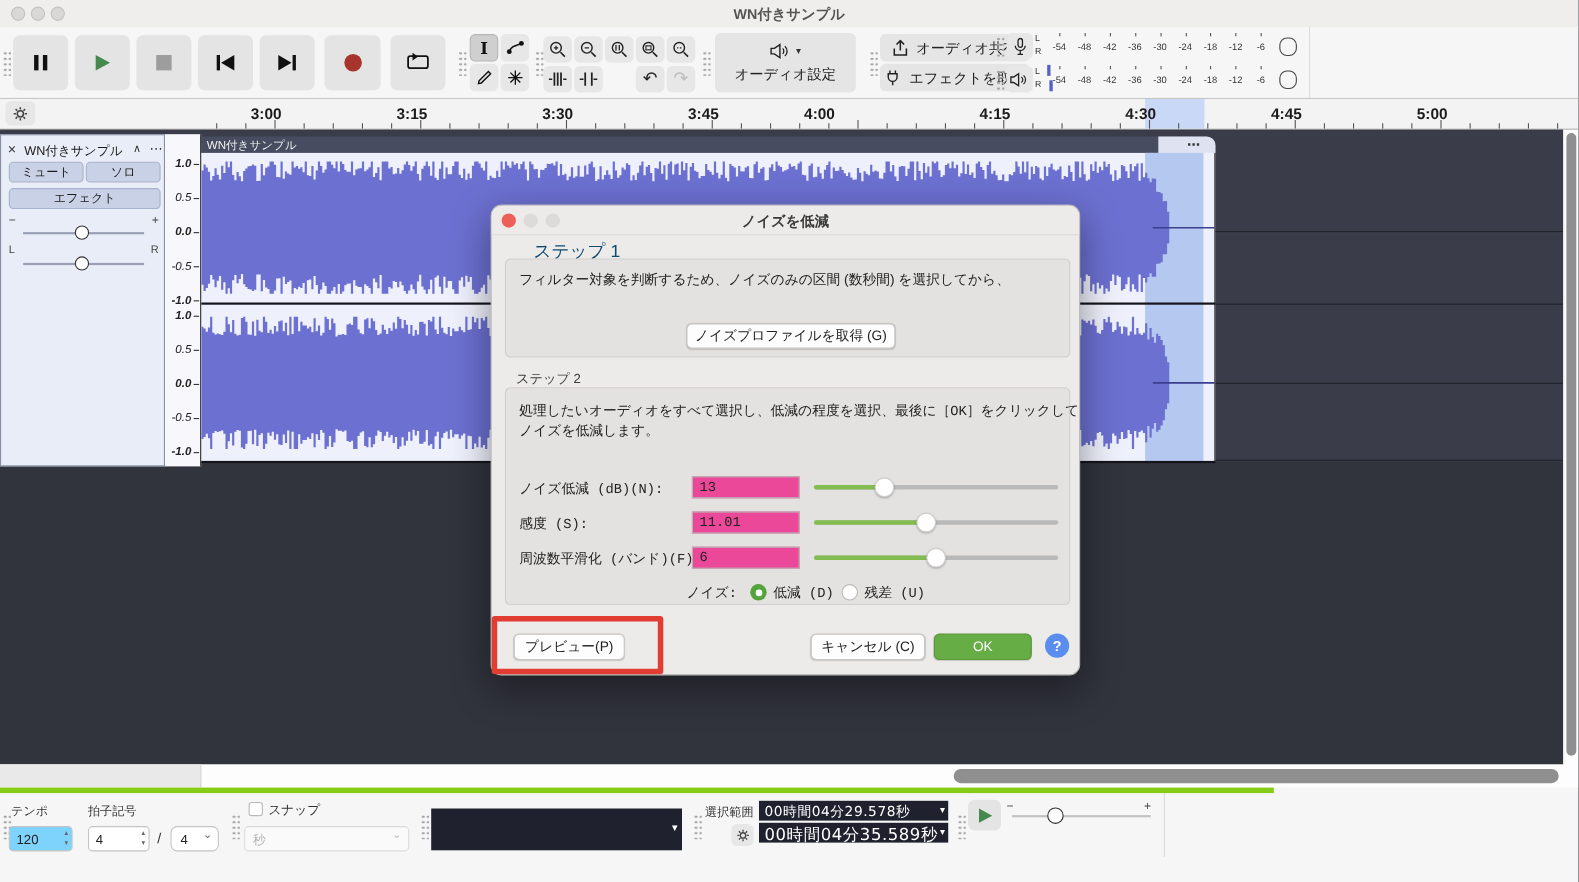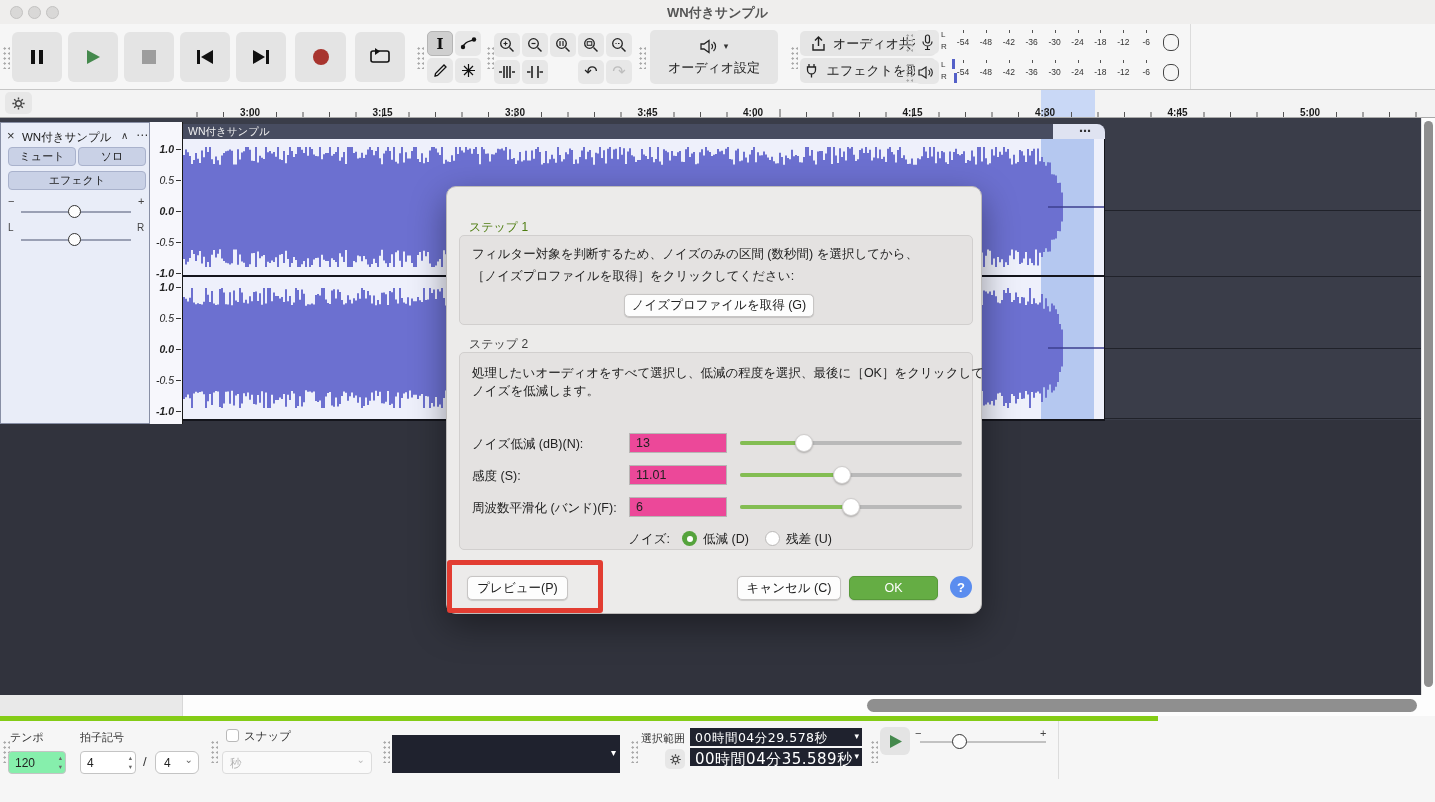--- a/index.html
+++ b/index.html
@@ -18,22 +18,22 @@
   .dlg-box{background:#e4e2e1;border:1px solid #d1cfce;border-radius:5px;}
   .dlg-btn{background:#fdfdfd;border:1px solid #c7c5c4;border-radius:5px;font-size:12.5px;
            display:flex;align-items:center;justify-content:center;box-shadow:0 .5px 1px rgba(0,0,0,.15);}
   .dinput{background:#ec4899;border:1px solid #b7b5b4;font-size:12.5px;display:flex;align-items:center;padding-left:6px;box-sizing:border-box;}
   .dslider{height:4px;border-radius:2px;background:#b9b9b9;}
   .dfill{height:4px;border-radius:2px;background:#83bd52;position:absolute;left:0;top:0;}
   .dhandle{position:absolute;top:50%;margin-top:-9px;width:18px;height:18px;border-radius:50%;
            background:#fff;border:1px solid #cfcdcc;box-shadow:0 1px 2px rgba(0,0,0,.25);box-sizing:border-box;}
   .meter-num{position:absolute;font-size:8.5px;color:#333;transform:translateX(-50%);}
   .meter-tick{position:absolute;width:1px;height:3px;background:#555;}
-  .tl-label{position:absolute;top:5px;width:44px;margin-left:-22px;text-align:center;
-            font-size:10px;font-weight:bold;color:#1a1a1a;margin-top:12px;}
+  .tl-label{position:absolute;top:5px;width:44px;margin-left:-22px;text-align:left;
+            font-size:14px;font-weight:bold;color:#1a1a1a;}
   .vr-num{position:absolute;width:24px;text-align:right;font-size:10.5px;color:#222;margin-top:-6px;font-style:italic;}
   .vr-tick{position:absolute;height:1px;background:#333;}
   .darkline{position:absolute;background:#20222a;}
   .ndisp{background:#1f222e;color:#fff;display:flex;align-items:center;}
   svg{display:block;}
 </style>
 </head>
 <body>
 
 <div id="app">
@@ -451,30 +451,35 @@
   <div class="abs" style="left:1421px;top:118px;width:14px;height:577px;background:#fdfdfd;border-left:1px solid #e2e2e2;box-sizing:border-box;">
     <div style="position:absolute;left:2px;top:3px;width:9px;height:566px;background:#8f8f8f;border-radius:5px;"></div>
   </div>
 
   <div class="abs" style="left:0;top:695px;width:1435px;height:21px;background:#fdfdfd;">
     <div class="abs" style="left:0;top:0;width:183px;height:21px;background:#e9e9e9;border-right:1px solid #d8d8d8;box-sizing:border-box;"></div>
     <div class="abs" style="left:867px;top:4px;width:550px;height:13px;background:#8f8f8f;border-radius:7px;"></div>
   </div>
 
   <div class="abs" style="left:446px;top:186px;width:536px;height:428px;background:#ecebea;border:1px solid #bdbbba;border-radius:10px;box-shadow:0 12px 35px rgba(0,0,0,.4);box-sizing:border-box;">
-
-    <div class="abs lbl" style="left:22px;top:32px;font-size:12px;color:#4d7c0f;">ステップ 1</div>
+    <div class="abs" style="left:0;top:0;width:534px;height:26px;border-bottom:1px solid #d3d1d0;border-radius:10px 10px 0 0;background:#ecebea;">
+      <div class="abs circle" style="left:9px;top:7px;width:13px;height:13px;background:#ee5f57;"></div>
+      <div class="abs circle" style="left:29px;top:7px;width:13px;height:13px;background:#dcdbda;"></div>
+      <div class="abs circle" style="left:49px;top:7px;width:13px;height:13px;background:#dcdbda;"></div>
+      <div class="abs lbl" style="left:0;top:5px;width:534px;text-align:center;font-size:13px;font-weight:bold;color:#3a3a3a;">ノイズを低減</div>
+    </div>
+
+    <div class="abs lbl" style="left:38px;top:32px;font-size:16px;color:#0c4a6e;">ステップ 1</div>
     <div class="abs dlg-box" style="left:12px;top:48px;width:512px;height:88px;">
       <div class="abs lbl" style="left:12px;top:10px;font-size:12.5px;">フィルター対象を判断するため、ノイズのみの区間 (数秒間) を選択してから、</div>
-      <div class="abs lbl" style="left:12px;top:32px;font-size:12.5px;">［ノイズプロファイルを取得］をクリックしてください:</div>
       <div class="abs dlg-btn" style="left:164px;top:58px;width:188px;height:21px;">ノイズプロファイルを取得 (G)</div>
     </div>
 
     <div class="abs lbl" style="left:22px;top:149px;font-size:12px;color:#3c3c3c;">ステップ 2</div>
-    <div class="abs dlg-box" style="left:12px;top:165px;width:512px;height:196px;">
+    <div class="abs dlg-box" style="left:12px;top:165px;width:512px;height:196px;font-family:Liberation Mono, monospace;">
       <div class="abs lbl" style="left:12px;top:12px;font-size:12.5px;">処理したいオーディオをすべて選択し、低減の程度を選択、最後に［OK］をクリックして</div>
       <div class="abs lbl" style="left:12px;top:30px;font-size:12.5px;">ノイズを低減します。</div>
 
       <div class="abs lbl" style="left:12px;top:83px;font-size:12.5px;">ノイズ低減 (dB)(N):</div>
       <div class="abs dinput" style="left:169px;top:80px;width:98px;height:20px;">13</div>
       <div class="abs dslider slider-row" style="left:280px;top:88px;width:222px;">
         <div class="dfill" style="width: 64.38px;"></div>
           <div class="dhandle" style="left: 55.38px;"></div>
       </div>
 
@@ -508,21 +513,21 @@
       <span style="color:#fff;font-size:13px;font-weight:bold;">?</span>
     </div>
   </div>
 
   <div class="abs" style="left:447px;top:560px;width:156px;height:53px;border:5px solid #e23d32;border-radius:3px;box-sizing:border-box;"></div>
 
   <div class="abs" style="left:0;top:716px;width:1158px;height:59px;background:#f6f6f6;border-top:5px solid #84cc16;box-sizing:border-box;">
     <div class="abs grip" style="left:2px;top:18px;height:24px;"></div>
 
     <div class="abs lbl" style="left:10px;top:9px;font-size:11px;color:#333;">テンポ</div>
-    <div class="abs" style="left:8px;top:30px;width:58px;height:23px;background:#86efac;border:1px solid #c4c4c4;border-radius:4px;box-sizing:border-box;">
+    <div class="abs" style="left:8px;top:30px;width:58px;height:23px;background:#7dd3fc;border:1px solid #c4c4c4;border-radius:4px;box-sizing:border-box;">
       <span style="position:absolute;left:6px;top:4px;font-size:12px;">120</span>
       <span style="position:absolute;right:3px;top:1px;font-size:6.5px;color:#666;line-height:1.4;text-align:center;">
         <span>▴</span><br><span>▾</span>
       </span>
     </div>
 
     <div class="abs lbl" style="left:80px;top:9px;font-size:11px;color:#333;">拍子記号</div>
     <div class="abs" style="left:80px;top:30px;width:56px;height:23px;background:#fff;border:1px solid #c4c4c4;border-radius:4px;box-sizing:border-box;">
       <span style="position:absolute;left:6px;top:4px;font-size:12px;">4</span>
       <span style="position:absolute;right:3px;top:1px;font-size:6.5px;color:#666;line-height:1.4;text-align:center;">

